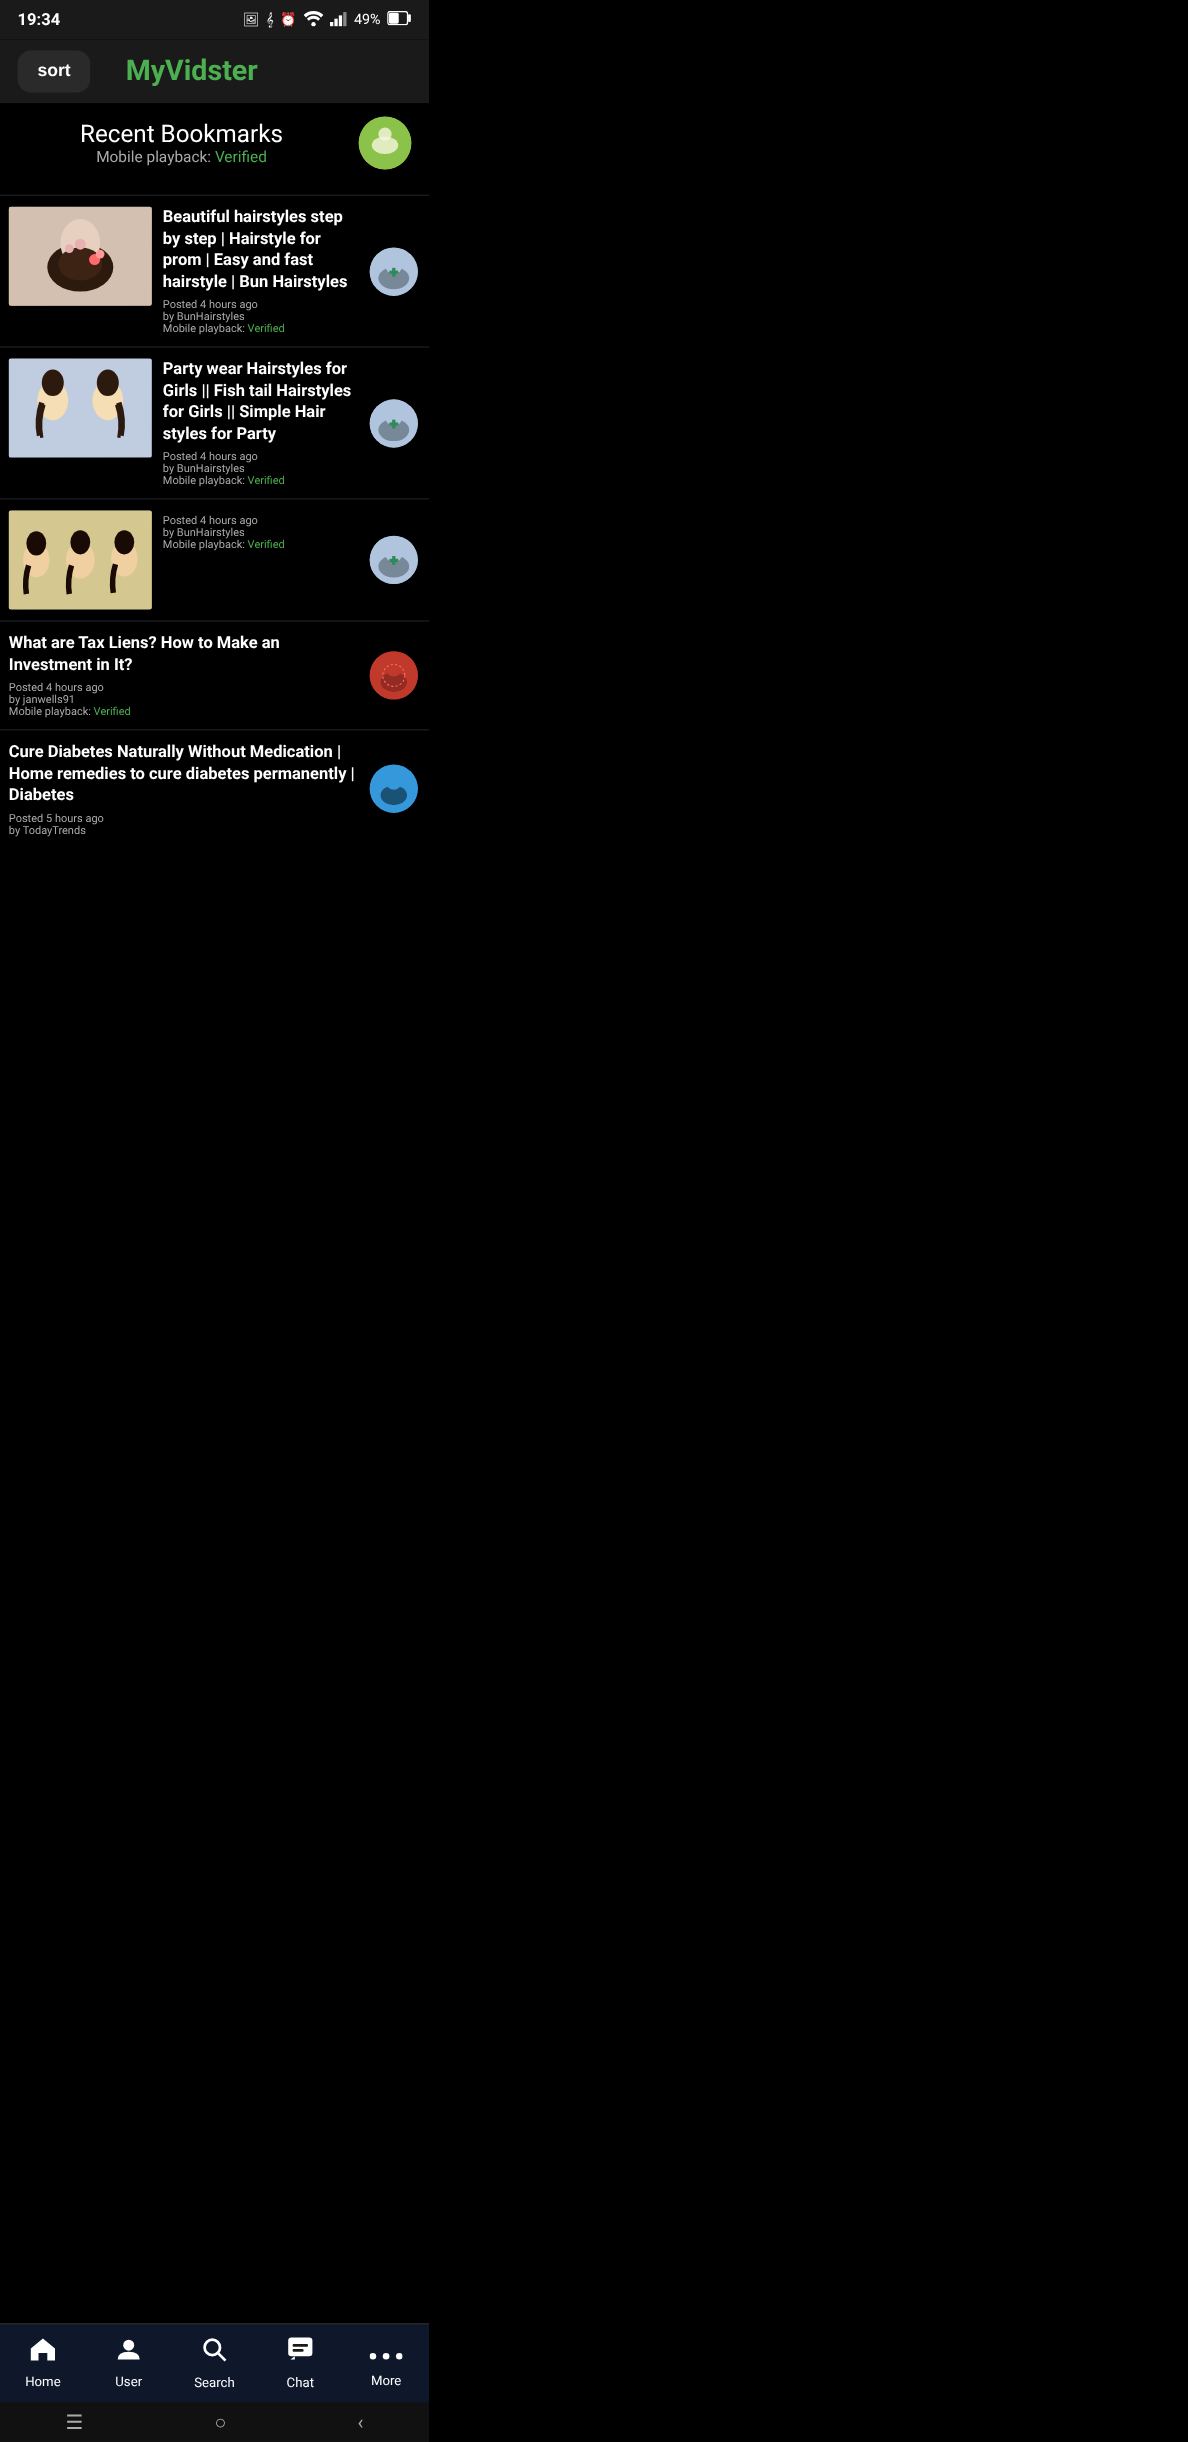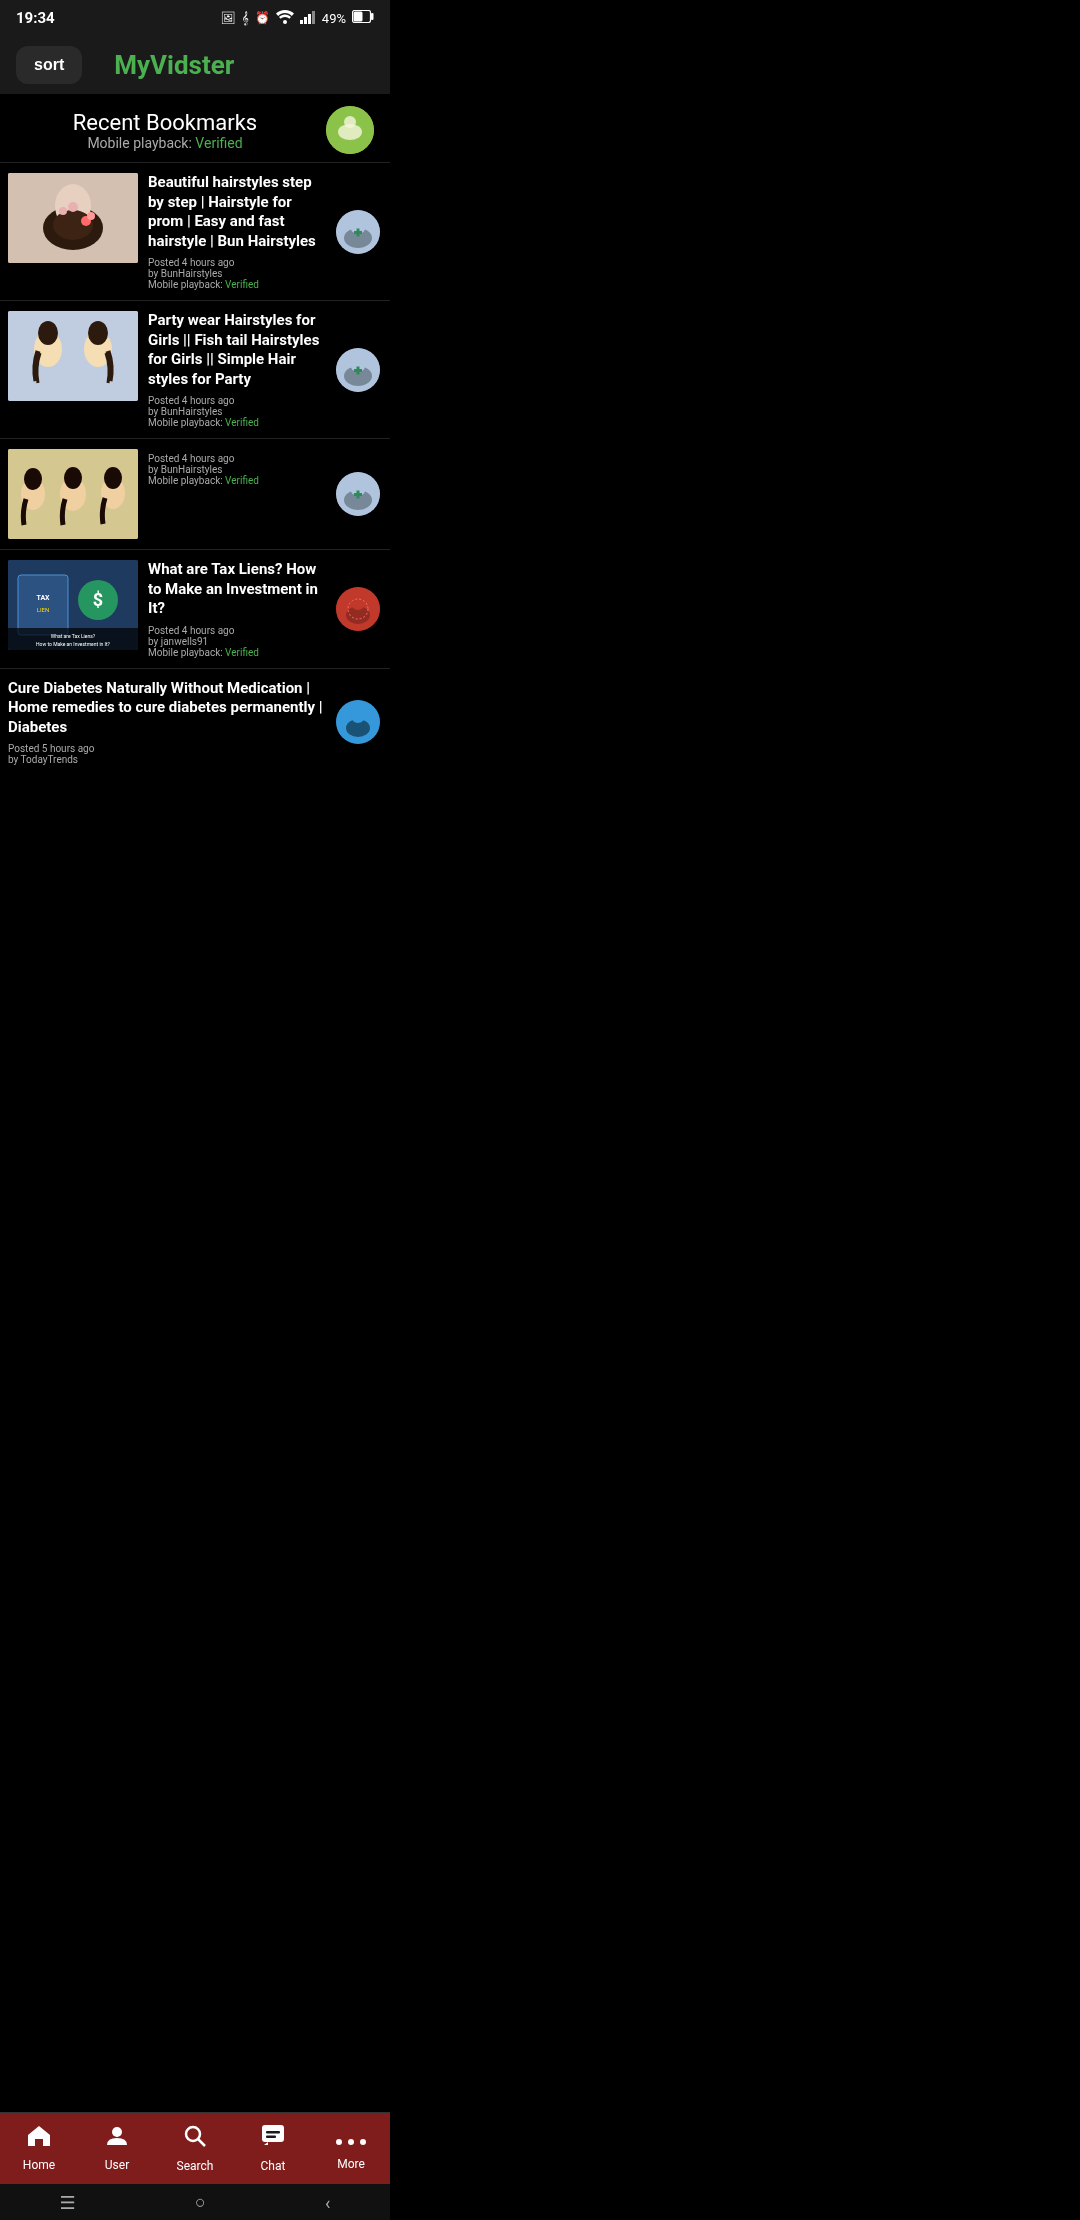--- a/index.html
+++ b/index.html
@@ -95,20 +95,21 @@
       overflow: hidden;
       display: flex;
       align-items: center;
       justify-content: center;
       font-size: 20px;
     }
 
     
     .video-list {
       background: #000;
+      margin-top: 15px;
     }
     .video-item {
       display: flex;
       align-items: stretch;
       border-top: 1px solid #222;
       padding: 10px 10px 10px 8px;
       gap: 10px;
       cursor: pointer;
     }
     .video-thumbnail {
@@ -177,21 +178,21 @@
     .avatar-todaytrends {
       background: radial-gradient(circle, #3498db, #1a5276);
     }
 
     
     .bottom-nav {
       position: fixed;
       bottom: 36px;
       left: 0;
       width: 390px;
-      background: #7f1d1d;
+      background: #0f172a;
       border-top: 1px solid #333;
       display: flex;
       justify-content: space-around;
       align-items: center;
       padding: 8px 0 10px;
       height: 72px;
     }
     .nav-item {
       display: flex;
       flex-direction: column;
@@ -410,36 +411,20 @@
             <ellipse cx="22" cy="28" rx="14" ry="10" fill="#778899"></ellipse>
             <circle cx="22" cy="16" r="8" fill="#b0c4de"></circle>
             <rect x="18" y="21" width="8" height="3" fill="#2e8b57"></rect>
             <rect x="20.5" y="18.5" width="3" height="8" fill="#2e8b57"></rect>
           </svg>
         </div>
       </div>
     </div>
 
     <div class="video-item">
-      <div class="video-thumbnail thumb-tax">
-        <svg width="130" height="90" viewBox="0 0 130 90">
-          <rect width="130" height="90" fill="#1e3a5f"></rect>
-
-          <rect x="10" y="15" width="50" height="60" rx="3" fill="#2c5282" stroke="#4a90d9" stroke-width="1"></rect>
-          <text x="35" y="40" text-anchor="middle" fill="#fff" font-size="7" font-weight="bold">TAX</text>
-          <text x="35" y="52" text-anchor="middle" fill="#ffd700" font-size="6">LIEN</text>
-
-          <circle cx="90" cy="40" r="20" fill="#27ae60" opacity="0.8"></circle>
-          <text x="90" y="46" text-anchor="middle" fill="#fff" font-size="18" font-weight="bold">$</text>
-
-          <rect x="0" y="68" width="130" height="22" fill="rgba(0,0,0,0.7)"></rect>
-          <text x="65" y="78" text-anchor="middle" fill="#fff" font-size="5">What are Tax Liens?</text>
-          <text x="65" y="86" text-anchor="middle" fill="#fff" font-size="5">How to Make an Investment in It?</text>
-        </svg>
-      </div>
       <div class="video-info">
         <div class="video-title" style="padding-right:50px;">What are Tax Liens? How to Make an Investment in It?</div>
         <div class="video-meta">
           <div>Posted 4 hours ago</div>
           <div>by janwells91</div>
           <div>Mobile playback: <span class="verified">Verified</span></div>
         </div>
         <div class="channel-avatar avatar-janwells">
           <svg width="44" height="44" viewBox="0 0 44 44">
             <circle cx="22" cy="22" r="22" fill="#c0392b"></circle>

